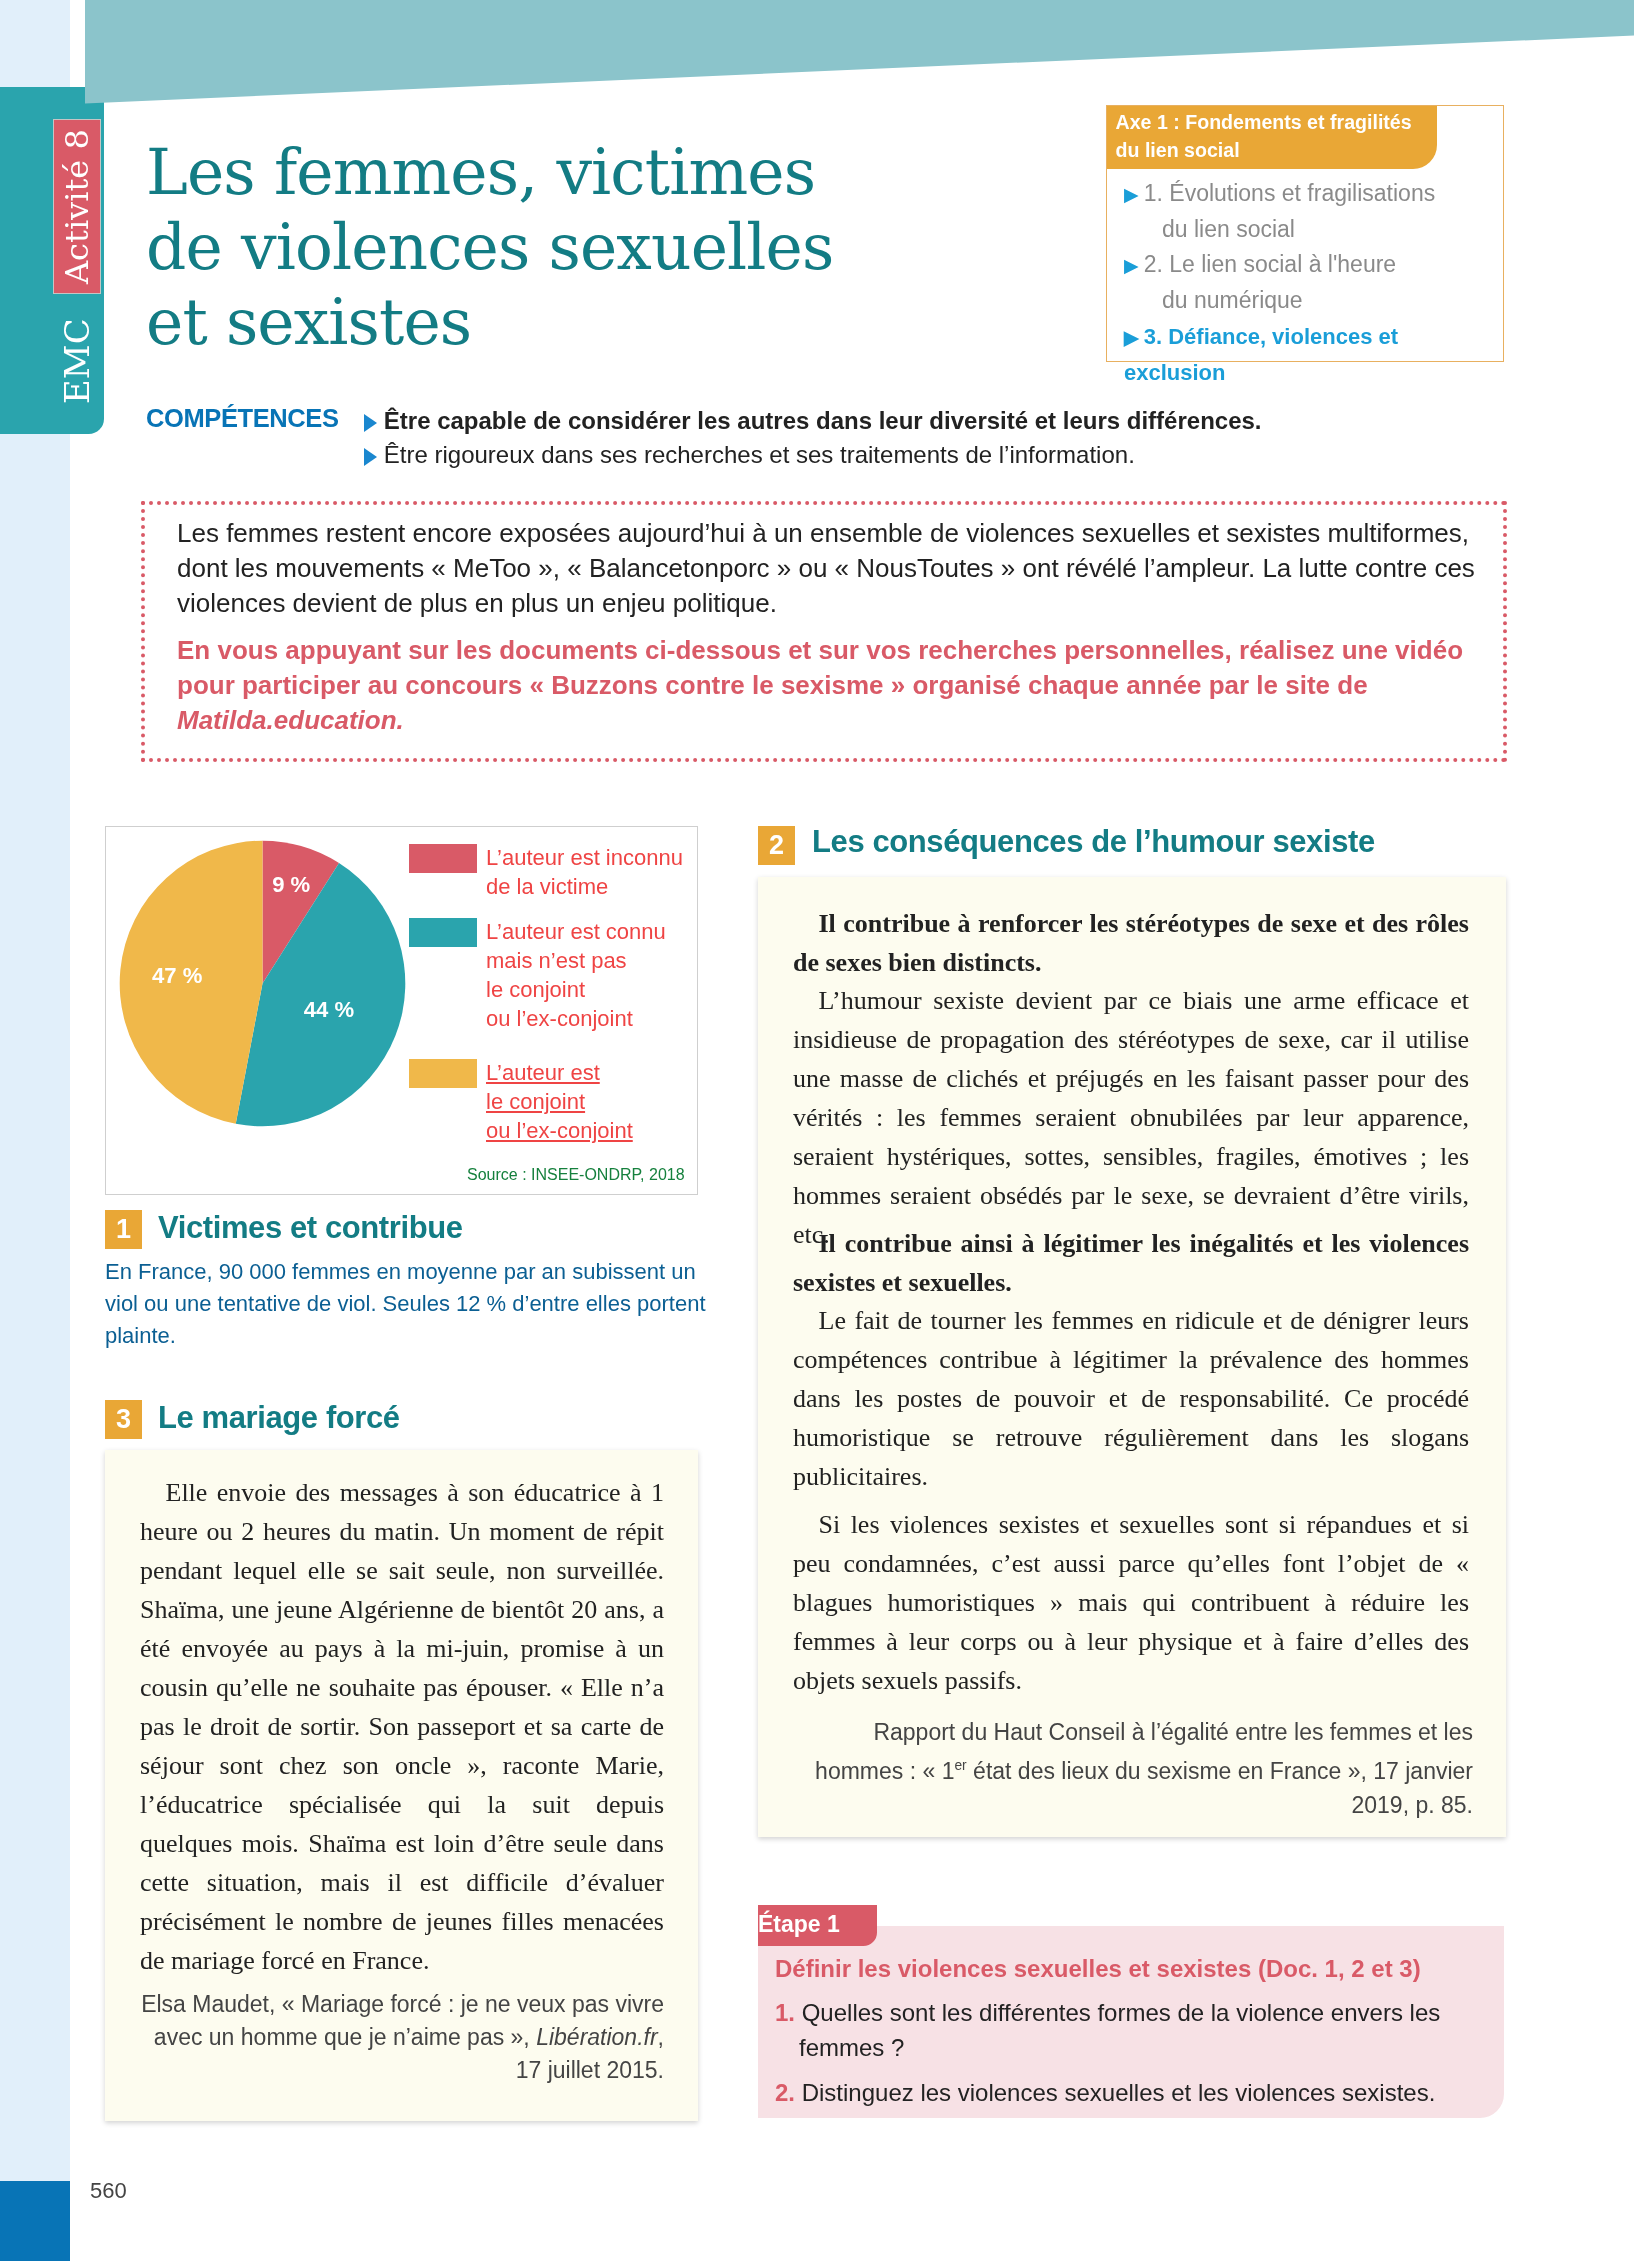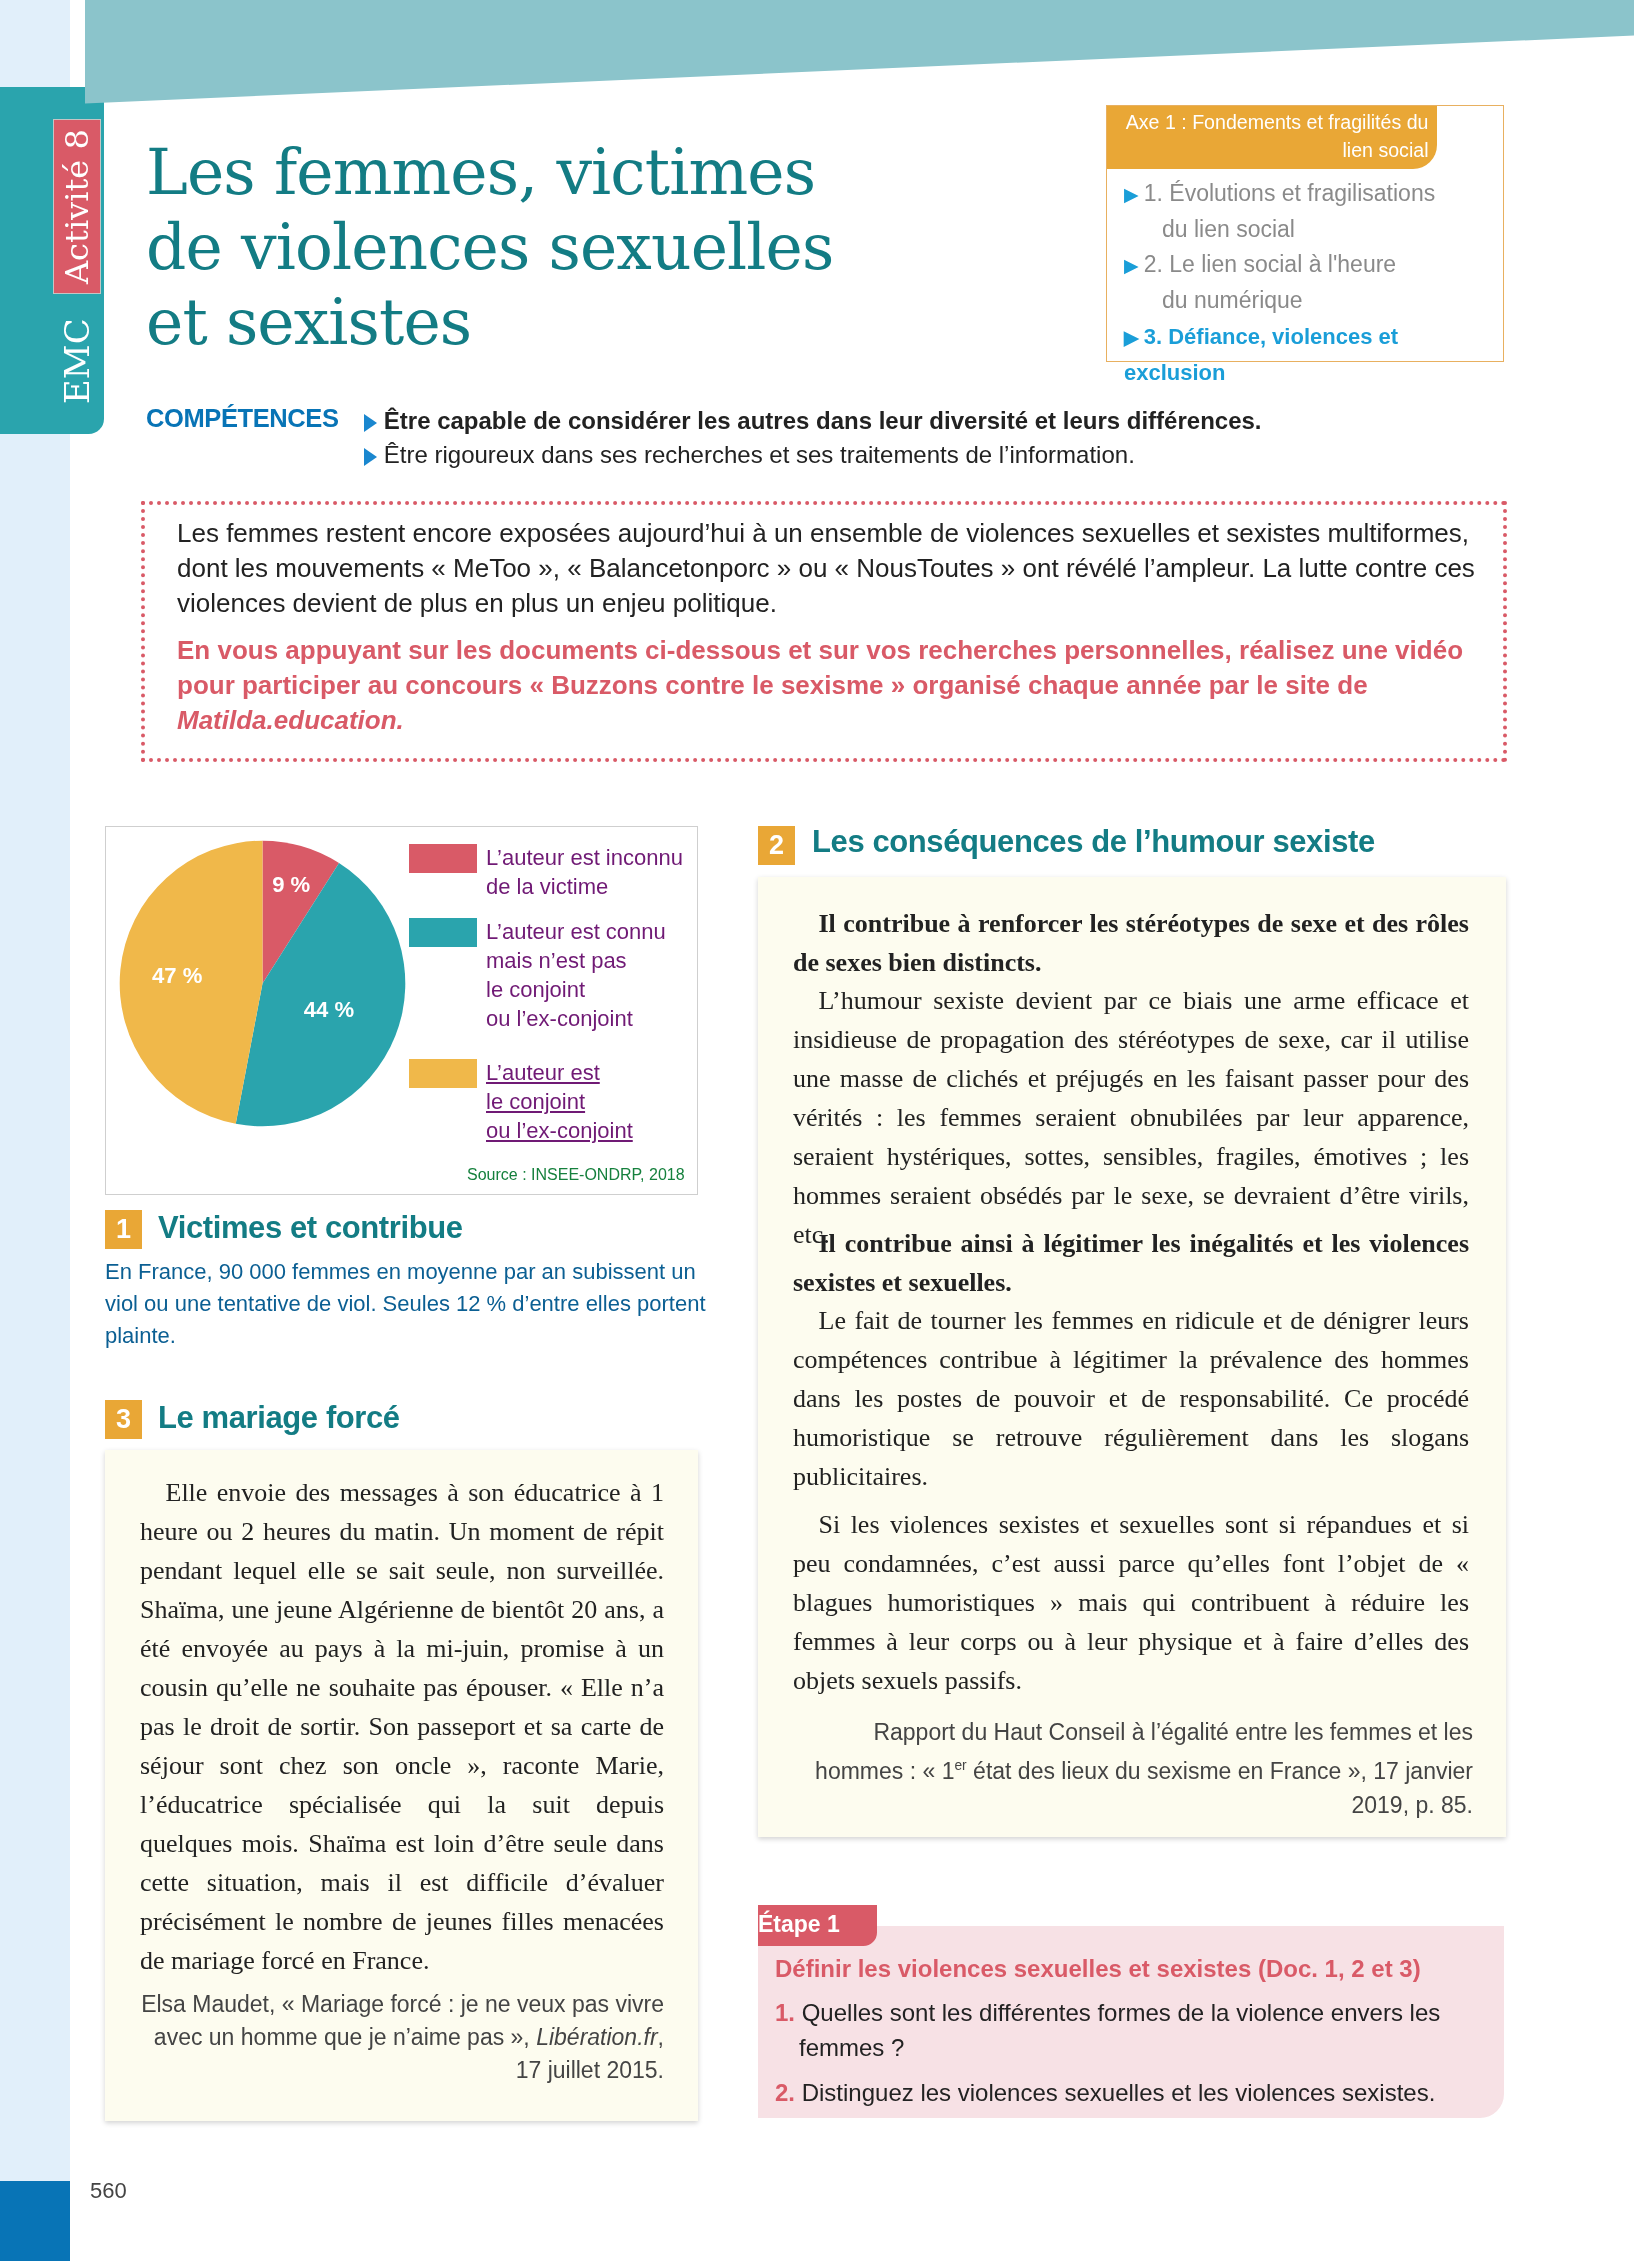--- a/index.html
+++ b/index.html
@@ -12,38 +12,38 @@
   #activity-label{left:53px;top:119px;width:48px;height:175px;background:#d95a67;border:1.7px solid #c5c5c5;box-sizing:border-box;}
   .vert{writing-mode:vertical-rl;transform:rotate(180deg);color:#fff;font-family:"DejaVu Serif",serif;}
   #activity-text{left:56px;top:123px;width:41px;height:167px;font-size:32px;display:flex;align-items:center;justify-content:center;}
   #emc-text{left:56px;top:306px;width:41px;height:111px;font-size:34px;display:flex;align-items:center;justify-content:center;}
   
   #top-band{left:85px;top:0;width:1549px;height:106px;}
   
   #page-title{left:146px;top:135px;width:766px;font-family:"DejaVu Serif",serif;font-size:63px;line-height:75px;color:#137c84;margin:0;font-weight:normal;letter-spacing:-0.9px;}
   
   #axis-box{left:1106px;top:105px;width:398px;height:257px;border:1.7px solid #e8b060;box-sizing:border-box;background:#fff;}
-  #axis-head{position:absolute;left:0;top:0;width:330px;height:63px;background:#e9a736;border-radius:0 0 24px 0;color:#fff;font-weight:normal;font-size:19.6px;line-height:28px;padding:1.7px 8.5px;box-sizing:border-box;text-align:right;}
+  #axis-head{position:absolute;left:0;top:0;width:330px;height:63px;background:#e9a736;border-radius:0 0 24px 0;color:#fff;font-weight:bold;font-size:19.6px;line-height:28px;padding:1.7px 8.5px;box-sizing:border-box;}
   .axis-item{position:absolute;left:17px;font-size:23px;line-height:35px;color:#8a8a8a;}
   .axis-item .arrow{color:#1a9ed8;font-size:19px;margin-right:5.1px;}
   .axis-item .indent{display:block;padding-left:38px;}
   .axis-item.active{color:#1a9ed8;font-weight:bold;}
   
   #competences-label{left:146px;top:404px;font-size:25.5px;font-weight:bold;color:#0874b6;letter-spacing:-0.4px;}
   .comp-item{position:absolute;left:364px;font-size:24px;color:#222;}
   .comp-item .bullet{display:inline-block;width:0;height:0;border-top:9.4px solid transparent;border-bottom:9.4px solid transparent;border-left:13.6px solid #1a87cf;margin-right:6.8px;vertical-align:-2.6px;}
   
   #intro-box{left:141px;top:501px;width:1366px;height:261px;box-sizing:border-box;border:4.3px dotted #d95a67;border-width:4.3px 4.3px 4.3px 4.3px;}
   #intro-text{left:177px;top:516px;width:1303px;font-size:26px;line-height:35px;color:#222;margin:0;}
   #intro-instruction{left:177px;top:633px;width:1303px;font-size:26px;line-height:35px;color:#d95a67;font-weight:bold;margin:0;}
   
   #chart-box{left:105px;top:826px;width:593px;height:369px;border:1.7px solid #cfcfcf;box-sizing:border-box;background:#fff;}
   #pie-svg{left:118px;top:839px;width:289px;height:289px;}
   .legend-swatch{position:absolute;left:409px;width:68px;height:29px;}
-  .legend-text{position:absolute;left:486px;font-size:22px;line-height:29px;color:#701a75;white-space:pre-line;}
+  .legend-text{position:absolute;left:486px;font-size:22px;line-height:29px;color:#ef4444;white-space:pre-line;}
   #chart-source{left:467px;top:1166px;font-size:16px;color:#15803d;}
   
   .doc-num{position:absolute;width:37px;height:39px;background:#e9a736;color:#fff;font-weight:bold;font-size:27px;text-align:center;line-height:39px;}
   .doc-title{position:absolute;font-size:31px;font-weight:bold;color:#137c84;letter-spacing:-0.4px;}
   #doc1-caption{left:105px;top:1256px;width:604px;font-size:22px;line-height:32px;color:#0b5f93;margin:0;}
   
   .doc-box{position:absolute;background:#fdfcef;box-shadow:0 1.7px 5.1px rgba(0,0,0,0.18);}
   .serif{font-family:"Liberation Serif",serif;color:#222;}
   #doc3-text{left:140px;top:1473px;width:524px;font-size:26px;line-height:39px;margin:0;text-align:justify;text-indent:25.5px;}
   #doc3-source{left:140px;top:1988px;width:524px;font-size:23px;line-height:33px;color:#444;text-align:right;margin:0;}

